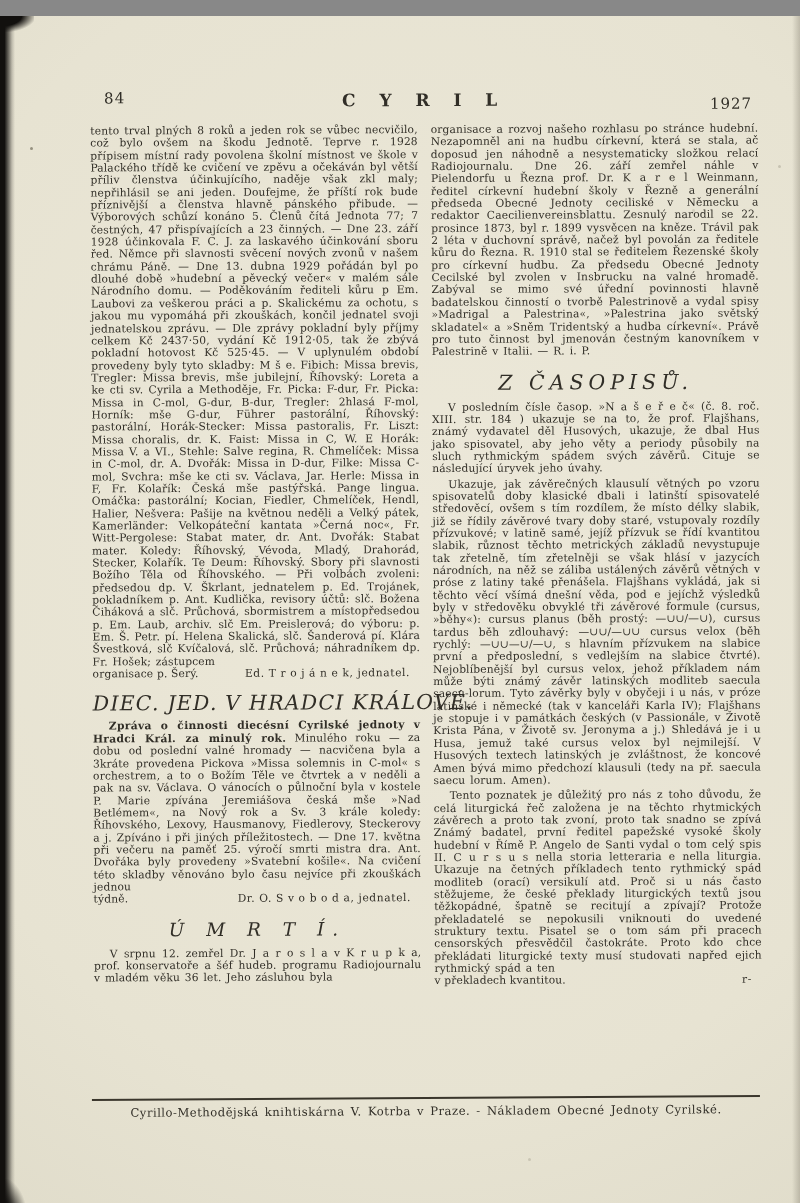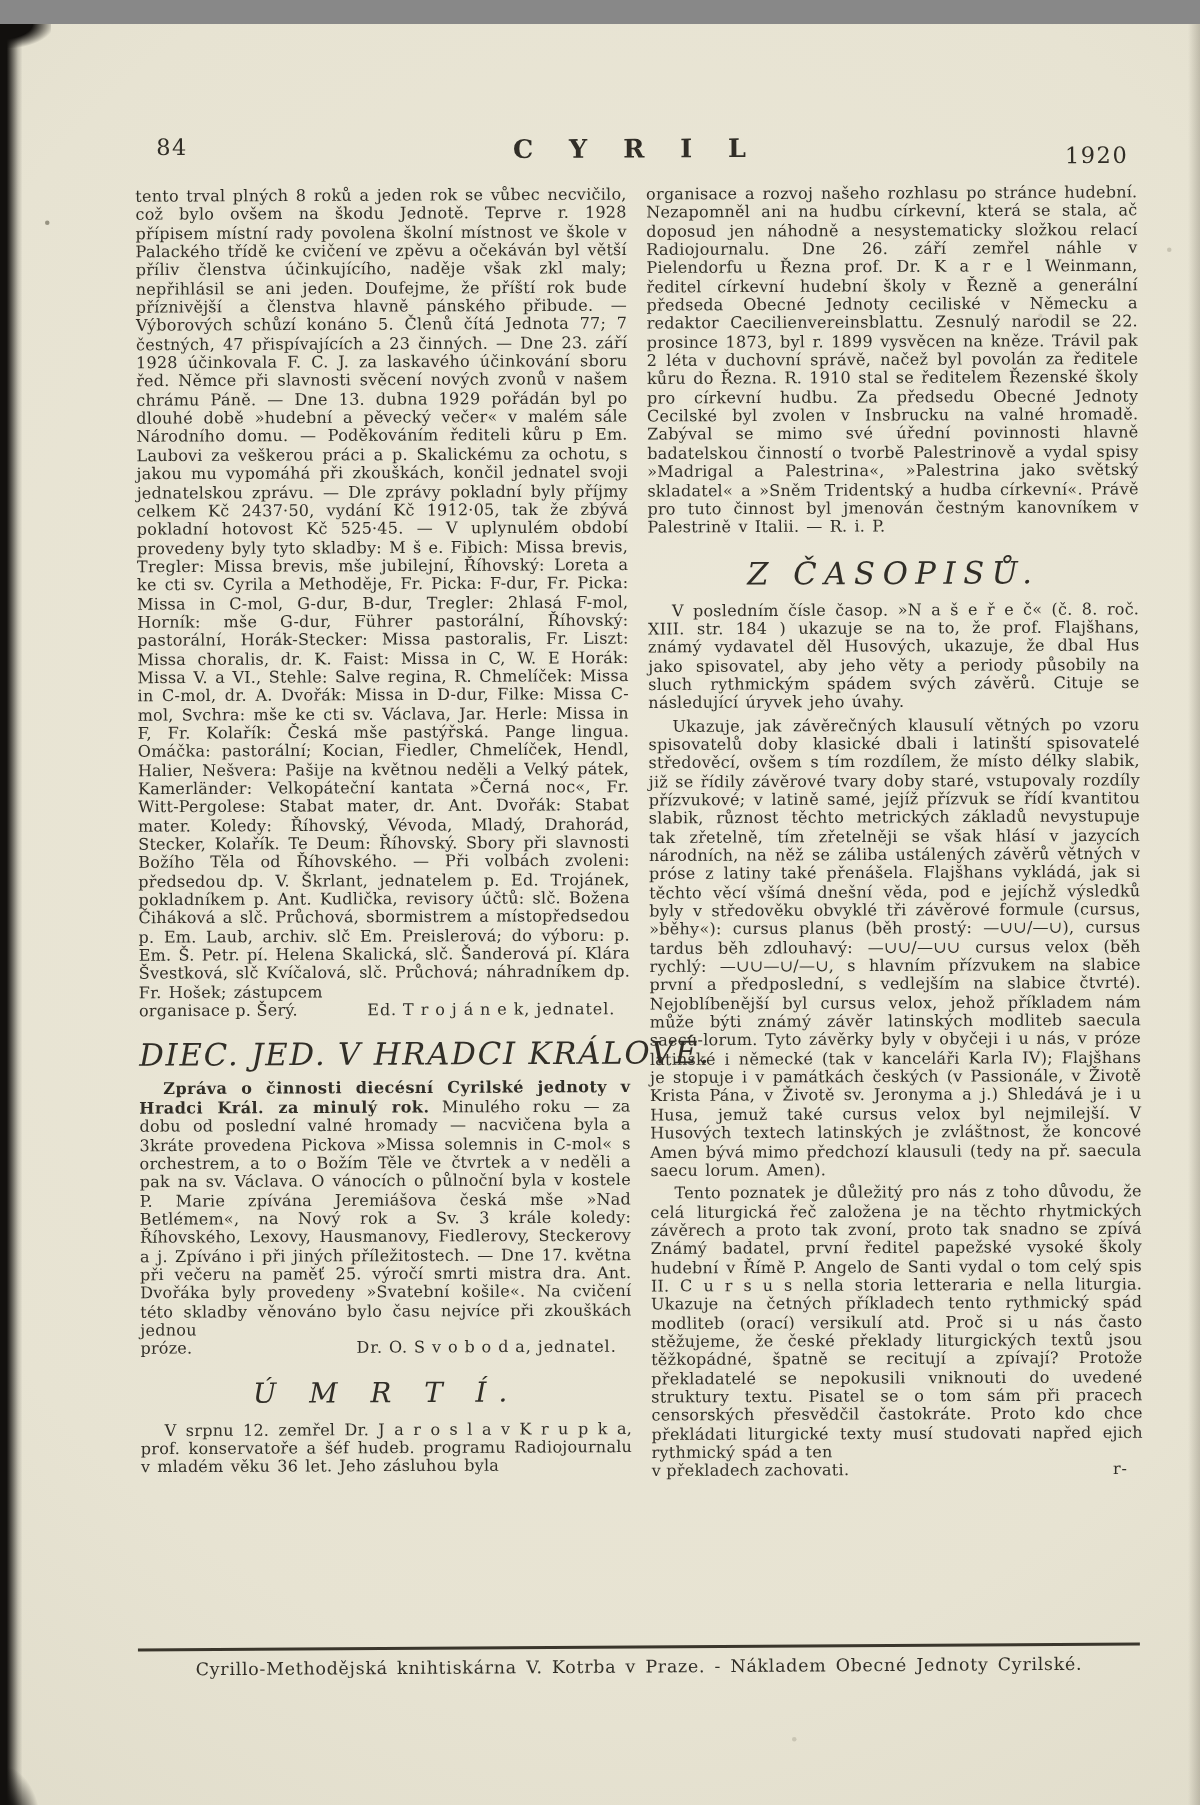--- a/index.html
+++ b/index.html
@@ -78,52 +78,52 @@
 
 <div class="scan-page">
   <div class="edge-left"></div>
   <div class="edge-right"></div>
   <div class="speck" style="left:30px;top:131px;"></div>
 
   <div class="content">
     <header class="page-head">
       <span class="pgnum">84</span>
       <span class="jtitle">C Y R I L</span>
-      <span class="year">1920</span>
+      <span class="year">1927</span>
     </header>
 
     <div class="columns">
 
       <div class="col">
         <p class="body-text no-indent">tento trval plných 8 roků a jeden rok se vůbec necvičilo, což bylo ovšem na škodu Jednotě. Teprve r. 1928 přípisem místní rady povolena školní místnost ve škole v Palackého třídě ke cvičení ve zpěvu a očekáván byl větší příliv členstva účinkujícího, naděje však zkl maly; nepřihlásil se ani jeden. Doufejme, že příští rok bude příznivější a členstva hlavně pánského přibude. — Výborových schůzí konáno 5. Členů čítá Jednota 77; 7 čestných, 47 přispívajících a 23 činných. — Dne 23. září 1928 účinkovala F. C. J. za laskavého účinkování sboru řed. Němce při slavnosti svěcení nových zvonů v našem chrámu Páně. — Dne 13. dubna 1929 pořádán byl po dlouhé době »hudební a pěvecký večer« v malém sále Národního domu. — Poděkováním řediteli kůru p Em. Laubovi za veškerou práci a p. Skalickému za ochotu, s jakou mu vypomáhá při zkouškách, končil jednatel svoji jednatelskou zprávu. — Dle zprávy pokladní byly příjmy celkem Kč 2437·50, vydání Kč 1912·05, tak že zbývá pokladní hotovost Kč 525·45. — V uplynulém období provedeny byly tyto skladby: M š e. Fibich: Missa brevis, Tregler: Missa brevis, mše jubilejní, Říhovský: Loreta a ke cti sv. Cyrila a Methoděje, Fr. Picka: F-dur, Fr. Picka: Missa in C-mol, G-dur, B-dur, Tregler: 2hlasá F-mol, Horník: mše G-dur, Führer pastorální, Říhovský: pastorální, Horák-Stecker: Missa pastoralis, Fr. Liszt: Missa choralis, dr. K. Faist: Missa in C, W. E Horák: Missa V. a VI., Stehle: Salve regina, R. Chmelíček: Missa in C-mol, dr. A. Dvořák: Missa in D-dur, Filke: Missa C-mol, Svchra: mše ke cti sv. Václava, Jar. Herle: Missa in F, Fr. Kolařík: Česká mše pastýřská. Pange lingua. Omáčka: pastorální; Kocian, Fiedler, Chmelíček, Hendl, Halier, Nešvera: Pašije na květnou neděli a Velký pátek, Kamerländer: Velkopáteční kantata »Černá noc«, Fr. Witt-Pergolese: Stabat mater, dr. Ant. Dvořák: Stabat mater. Koledy: Říhovský, Vévoda, Mladý, Drahorád, Stecker, Kolařík. Te Deum: Říhovský. Sbory při slavnosti Božího Těla od Říhovského. — Při volbách zvoleni: předsedou dp. V. Škrlant, jednatelem p. Ed. Trojánek, pokladníkem p. Ant. Kudlička, revisory účtů: slč. Božena Čiháková a slč. Průchová, sbormistrem a místopředsedou p. Em. Laub, archiv. slč Em. Preislerová; do výboru: p. Em. Š. Petr. pí. Helena Skalická, slč. Šanderová pí. Klára Švestková, slč Kvíčalová, slč. Průchová; náhradníkem dp. Fr. Hošek; zástupcem</p>
         <div class="sig-line">
           <span>organisace p. Šerý.</span>
           <span class="sig">Ed. T r o j á n e k, jednatel.</span>
         </div>
 
         <h2 class="section-heading h-hradec">DIEC. JED. V HRADCI KRÁLOVÉ.</h2>
         <p class="body-text"><b class="lead">Zpráva o činnosti diecésní Cyrilské jednoty v Hradci Král. za minulý rok.</b> <span>Minulého roku — za dobu od poslední valné hromady — nacvičena byla a 3kráte provedena Pickova »Missa solemnis in C-mol« s orchestrem, a to o Božím Těle ve čtvrtek a v neděli a pak na sv. Václava. O vánocích o půlnoční byla v kostele P. Marie zpívána Jeremiášova česká mše »Nad Betlémem«, na Nový rok a Sv. 3 krále koledy: Říhovského, Lexovy, Hausmanovy, Fiedlerovy, Steckerovy a j. Zpíváno i při jiných příležitostech. — Dne 17. května při večeru na paměť 25. výročí smrti mistra dra. Ant. Dvořáka byly provedeny »Svatební košile«. Na cvičení této skladby věnováno bylo času nejvíce při zkouškách jednou</span></p>
         <div class="sig-line">
-          <span>próze.</span>
+          <span>týdně.</span>
           <span class="sig">Dr. O. S v o b o d a, jednatel.</span>
         </div>
 
         <h2 class="section-heading h-umrti">Ú M R T Í.</h2>
         <p class="body-text">V srpnu 12. zemřel Dr. J a r o s l a v  K r u p k a, prof. konservatoře a šéf hudeb. programu Radiojournalu v mladém věku 36 let. Jeho zásluhou byla</p>
       </div>
 
       <div class="col">
         <p class="body-text no-indent">organisace a rozvoj našeho rozhlasu po stránce hudební. Nezapomněl ani na hudbu církevní, která se stala, ač doposud jen náhodně a nesystematicky složkou relací Radiojournalu.  Dne 26. září zemřel náhle v Pielendorfu u Řezna prof. Dr. K a r e l Weinmann, ředitel církevní hudební školy v Řezně a generální předseda Obecné Jednoty ceciliské v Německu a redaktor Caecilienvereinsblattu. Zesnulý narodil se 22. prosince 1873, byl r. 1899 vysvěcen na kněze. Trávil pak 2 léta v duchovní správě, načež byl povolán za ředitele kůru do Řezna. R. 1910 stal se ředitelem Řezenské školy pro církevní hudbu. Za předsedu Obecné Jednoty Cecilské byl zvolen v Insbrucku na valné hromadě. Zabýval se mimo své úřední povinnosti hlavně badatelskou činností o tvorbě Palestrinově a vydal spisy »Madrigal a Palestrina«, »Palestrina jako světský skladatel« a »Sněm Tridentský a hudba církevní«. Právě pro tuto činnost byl jmenován čestným kanovníkem v Palestrině v Italii. — R. i. P.</p>
 
         <h2 class="section-heading h-casopisu">Z ČASOPISŮ.</h2>
         <p class="body-text">V posledním čísle časop. »N a š e  ř e č« (č. 8. roč. XIII. str. 184 ) ukazuje se na to, že prof. Flajšhans, známý vydavatel děl Husových, ukazuje, že dbal Hus jako spisovatel, aby jeho věty a periody působily na sluch rythmickým spádem svých závěrů. Cituje se následující úryvek jeho úvahy.</p>
         <p class="body-text spaced-top">Ukazuje, jak závěrečných klausulí větných po vzoru spisovatelů doby klasické dbali i latinští spisovatelé středověcí, ovšem s tím rozdílem, že místo délky slabik, již se řídily závěrové tvary doby staré, vstupovaly rozdíly přízvukové; v latině samé, jejíž přízvuk se řídí kvantitou slabik, různost těchto metrických základů nevystupuje tak zřetelně, tím zřetelněji se však hlásí v jazycích národních, na něž se záliba ustálených závěrů větných v próse z latiny také přenášela. Flajšhans vykládá, jak si těchto věcí všímá dnešní věda, pod e jejíchž výsledků byly v středověku obvyklé tři závěrové formule (cursus, »běhy«): cursus planus (běh prostý: —∪∪/—∪), cursus tardus běh zdlouhavý: —∪∪/—∪∪ cursus velox (běh rychlý: —∪∪—∪/—∪, s hlavním přízvukem na slabice první a předposlední, s vedlejším na slabice čtvrté). Nejoblíbenější byl cursus velox, jehož příkladem nám může býti známý závěr latinských modliteb saecula saecu-lorum. Tyto závěrky byly v obyčeji i u nás, v próze latinské i německé (tak v kanceláři Karla IV); Flajšhans je stopuje i v památkách českých (v Passionále, v Životě Krista Pána, v Životě sv. Jeronyma a j.) Shledává je i u Husa, jemuž také cursus velox byl nejmilejší. V Husových textech latinských je zvláštnost, že koncové Amen bývá mimo předchozí klausuli (tedy na př. saecula saecu lorum. Amen).</p>
         <p class="body-text spaced-top">Tento poznatek je důležitý pro nás z toho důvodu, že celá liturgická řeč založena je na těchto rhytmických závěrech a proto tak zvoní, proto tak snadno se zpívá Známý badatel, první ředitel papežské vysoké školy hudební v Římě P. Angelo de Santi vydal o tom celý spis II. C u r s u s nella storia letteraria e nella liturgia. Ukazuje na četných příkladech tento rythmický spád modliteb (orací) versikulí atd. Proč si u nás často stěžujeme, že české překlady liturgických textů jsou těžkopádné, špatně se recitují a zpívají? Protože překladatelé se nepokusili vniknouti do uvedené struktury textu. Pisatel se o tom sám při pracech censorských přesvědčil častokráte. Proto kdo chce překládati liturgické texty musí studovati napřed  ejich rythmický spád a ten</p>
         <div class="sig-line">
-          <span>v překladech zachovati.</span>
+          <span>v překladech kvantitou.</span>
           <span class="sig">r-</span>
         </div>
       </div>
 
     </div>
   </div>
 
   <footer class="page-foot">
     <div class="foot-rule"></div>
     <div class="imprint">Cyrillo-Methodějská knihtiskárna V. Kotrba v Praze. - Nákladem Obecné Jednoty Cyrilské.</div>

